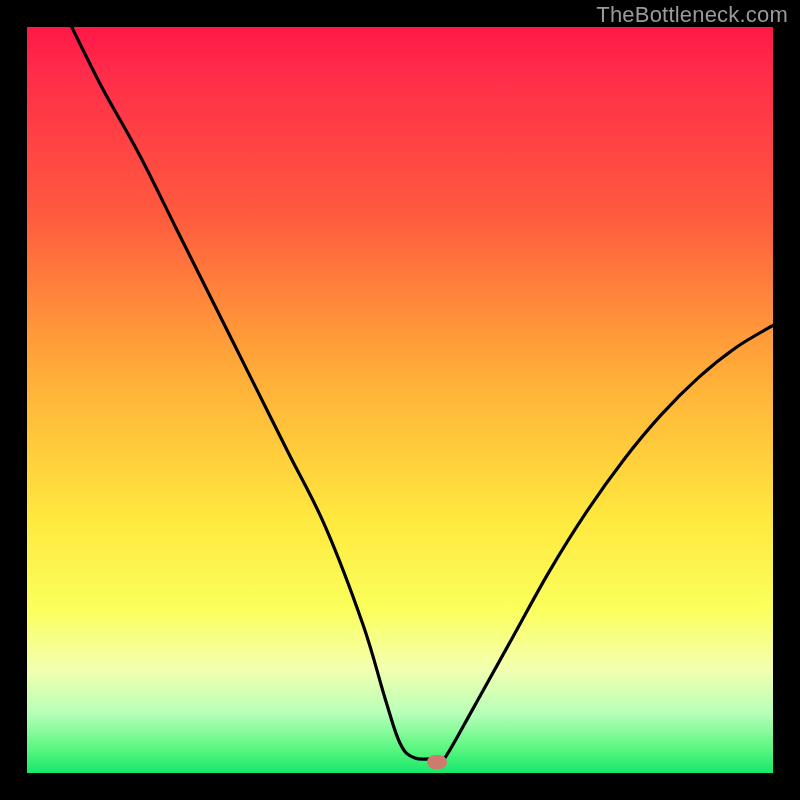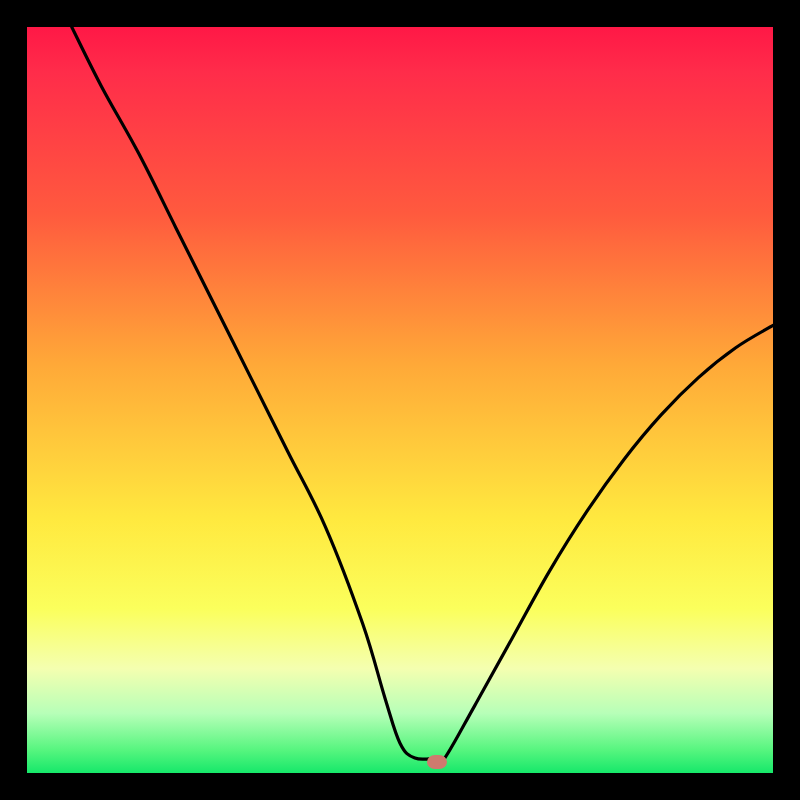--- a/index.html
+++ b/index.html
@@ -62,19 +62,20 @@
     height: 14px;
     border-radius: 8px / 7px;
     background: #cf7a6e;
     transform: translate(-50%, -50%);
   }
 </style>
 </head>
 <body>
 
 <div class="frame">
+  <div class="watermark">TheBottleneck.com</div>
   <div class="plot">
     <svg viewBox="0 0 746 746">
       <path id="curve-path" d="M 44.76 0 C 50.13 10.74, 62.51 36.85, 74.60 59.68 C 86.69 82.51, 98.47 101.31, 111.90 126.82 C 125.33 152.33, 135.77 174.56, 149.20 201.42 C 162.63 228.28, 173.07 249.16, 186.50 276.02 C 199.93 302.88, 210.37 323.76, 223.80 350.62 C 237.23 377.48, 247.67 398.36, 261.10 425.22 C 274.53 452.08, 284.97 468.94, 298.40 499.82 C 311.83 530.70, 324.96 565.92, 335.70 596.80 C 346.44 627.68, 351.37 649.92, 358.08 671.40 C 364.79 692.88, 367.63 705.42, 373.00 716.16 C 378.37 726.90, 381.21 728.39, 387.92 731.08 C 394.63 733.77, 404.93 731.08, 410.30 731.08 C 415.67 731.08, 411.05 740.48, 417.76 731.08 C 424.47 721.68, 435.51 700.34, 447.60 678.86 C 459.69 657.38, 471.47 635.89, 484.90 611.72 C 498.33 587.55, 508.77 567.41, 522.20 544.58 C 535.63 521.75, 546.07 505.04, 559.50 484.90 C 572.93 464.76, 583.37 450.14, 596.80 432.68 C 610.23 415.22, 620.67 402.69, 634.10 387.92 C 647.53 373.15, 657.97 362.71, 671.40 350.62 C 684.83 338.53, 695.27 330.18, 708.70 320.78 C 722.13 311.38, 739.29 302.43, 746.00 298.40" fill="none" stroke="#000" stroke-width="3.2" stroke-linejoin="round" stroke-linecap="round"></path>
     </svg>
     <div id="marker" class="marker" style="left: 410.3px; top: 734.81px; background: rgb(207, 122, 110);"></div>
   </div>
 </div>
 
 </body></html>

